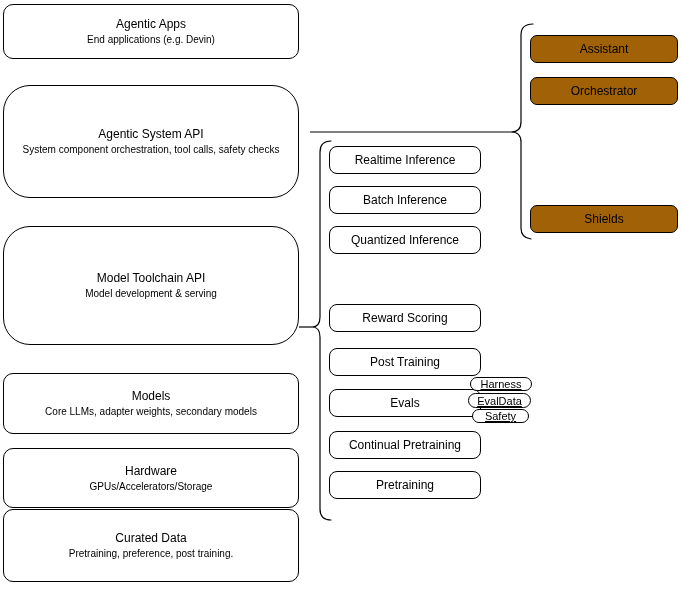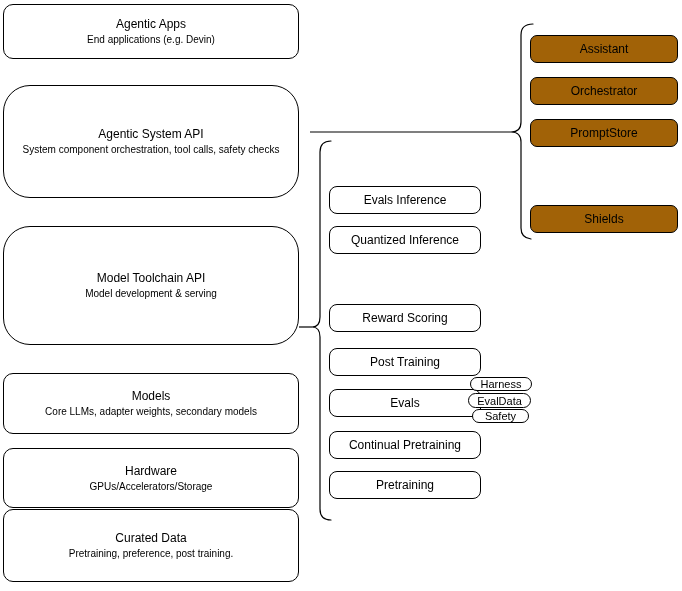--- a/index.html
+++ b/index.html
@@ -26,21 +26,21 @@
   }
   .rbox{
     position:absolute;left:530px;width:148px;height:28px;border-radius:7px;
     background:#a16207;border:1px solid #000;box-sizing:border-box;
     display:flex;align-items:center;justify-content:center;
     font-size:12px;z-index:2;
   }
   .oval{
     position:absolute;background:#fff;border:1px solid #000;border-radius:9px;
     box-sizing:border-box;display:flex;align-items:center;justify-content:center;
-    font-size:11px;z-index:3;
+    font-size:11px;z-index:3;text-decoration:underline;
   }
 </style>
 </head>
 <body>
 
 <div class="canvas">
 
   <svg class="layer" width="682" height="591" viewBox="0 0 682 591">
 
     <path d="M310 132 H511" fill="none" stroke="#000" stroke-width="1.2"></path>
@@ -75,30 +75,30 @@
   <div class="node lbox r-small" style="top:448px;height:60px">
     <div class="title">Hardware</div>
     <div class="subtitle">GPUs/Accelerators/Storage</div>
   </div>
 
   <div class="node lbox r-small" style="top:509px;height:73px">
     <div class="title">Curated Data</div>
     <div class="subtitle">Pretraining, preference, post training.</div>
   </div>
 
-  <div class="mbox" style="top:186px">Evals Inference</div>
+  <div class="mbox" style="top:146px">Realtime Inference</div>
+  <div class="mbox" style="top:186px">Batch Inference</div>
   <div class="mbox" style="top:226px">Quantized Inference</div>
   <div class="mbox" style="top:304px">Reward Scoring</div>
   <div class="mbox" style="top:389px">Evals</div>
   <div class="mbox" style="top:348px">Post Training</div>
   <div class="mbox" style="top:431px">Continual Pretraining</div>
   <div class="mbox" style="top:471px">Pretraining</div>
 
   <div class="oval" style="left:470px;top:377px;width:62px;height:14px">Harness</div>
   <div class="oval" style="left:468px;top:393px;width:63px;height:15px">EvalData</div>
   <div class="oval" style="left:472px;top:409px;width:57px;height:14px">Safety</div>
 
   <div class="rbox" style="top:35px">Assistant</div>
   <div class="rbox" style="top:77px">Orchestrator</div>
-  <div class="rbox" style="top:119px">PromptStore</div>
   <div class="rbox" style="top:205px">Shields</div>
 
 </div>
 
 </body></html>

